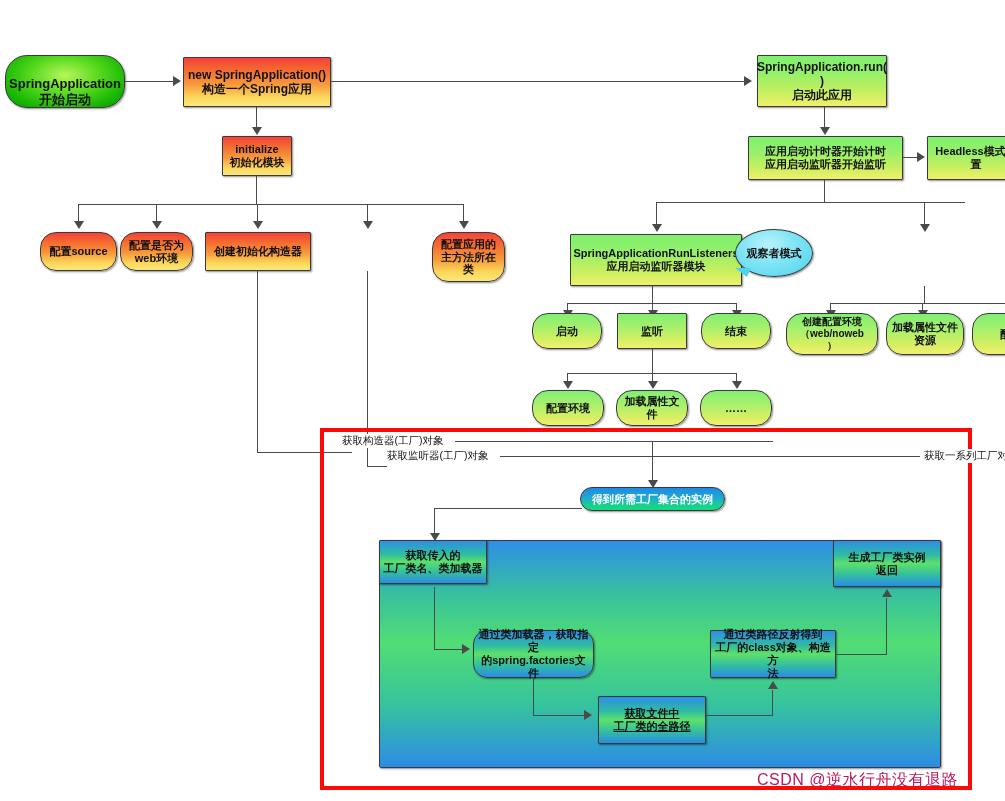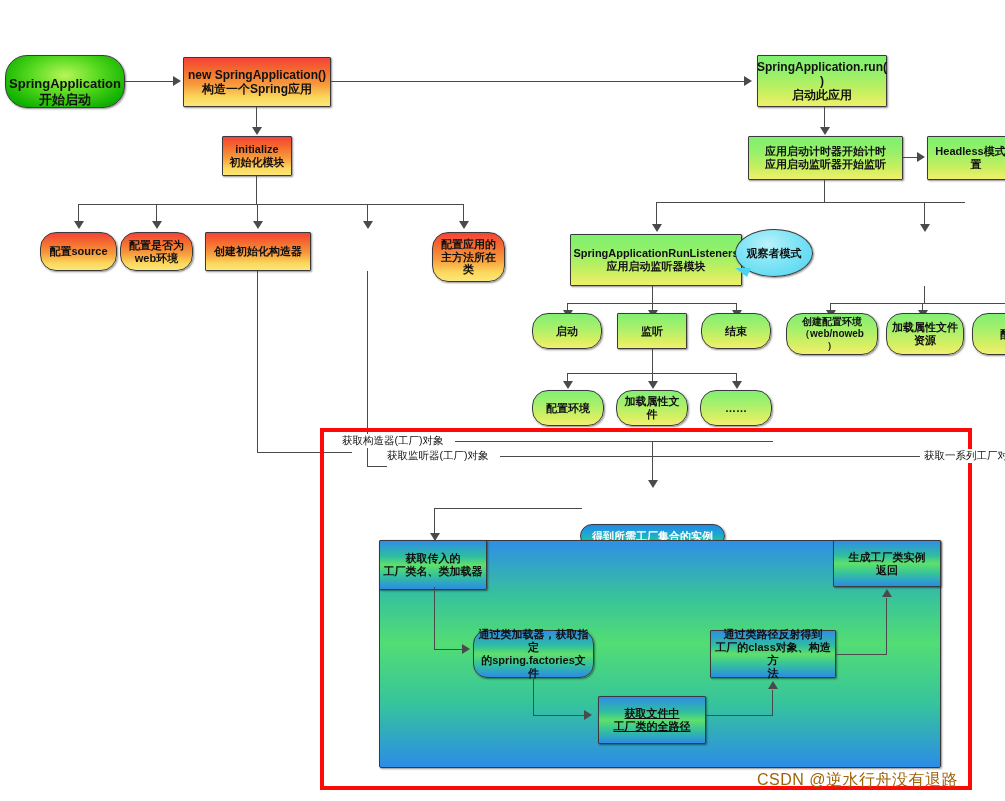--- a/index.html
+++ b/index.html
@@ -36,21 +36,21 @@
   .arw-r{border-top:5px solid transparent;border-bottom:5px solid transparent;border-left:8px solid #4a4a4a;}
   .arw-u{border-left:5px solid transparent;border-right:5px solid transparent;border-bottom:8px solid #4a4a4a;}
 
   .edge-label{position:absolute;font-size:10.5px;color:#111;background:#fff;padding:0 2px;white-space:nowrap;}
 
   #redbox{position:absolute;border:4px solid #fb0a07;box-sizing:border-box;background:transparent;}
 
   .bubble-tail{position:absolute;width:0;height:0;border-top:9px solid #4cd3ef;
                border-left:12px solid transparent;border-right:4px solid transparent;}
 
-  #watermark{position:absolute;font-size:16px;color:#a16207;white-space:nowrap;letter-spacing:.5px;}
+  #watermark{position:absolute;font-size:16px;color:#be185d;white-space:nowrap;letter-spacing:.5px;}
 </style>
 </head>
 <body>
 
 <div id="canvas">
 
   <div class="node r-pill g-start fs13" style="left:5px;top:55px;width:120px;height:53px;align-items:flex-end;">
     <span class="t">SpringApplication
 开始启动</span>
   </div>
@@ -212,32 +212,32 @@
   <div class="ln lnh" style="left:455px;top:441px;width:318px;"></div>
 
   <div class="edge-label" style="left:385px;top:449px;">获取监听器(工厂)对象</div>
   <div class="ln lnh" style="left:500px;top:456px;width:420px;"></div>
 
   <div class="edge-label" style="left:922px;top:449px;">获取一系列工厂对象</div>
 
   <div class="ln lnv" style="left:652px;top:441px;height:42px;"></div>
   <div class="arw arw-d" style="left:648px;top:480px;"></div>
 
-  <div class="node r-pill g-blue2green fs11" style="left:580px;top:487px;width:145px;height:24px;color:#ffffff;margin-top:37px;">
+  <div class="node r-pill g-blue2green fs11" style="left:580px;top:487px;width:145px;height:24px;color:#ffffff;">
     <span class="t">得到所需工厂集合的实例</span>
   </div>
 
   <div class="ln lnh" style="left:434px;top:508px;width:148px;"></div>
   <div class="ln lnv" style="left:434px;top:508px;height:28px;"></div>
   <div class="arw arw-d" style="left:430px;top:533px;"></div>
 
   <div class="node g-bigpanel" style="left:379px;top:540px;width:562px;height:228px;border-radius:2px;"></div>
 
 
-  <div class="node r-sq g-bluepanel fs11" style="left:379px;top:540px;width:108px;height:50px;">
+  <div class="node r-sq g-bluepanel fs11" style="left:379px;top:540px;width:108px;height:44px;">
     <span class="t">获取传入的
 工厂类名、类加载器</span>
   </div>
 
   <div class="node r-sq g-bluepanel fs11" style="left:833px;top:540px;width:108px;height:47px;">
     <span class="t">生成工厂类实例
 返回</span>
   </div>
 
   <div class="node r-sq g-bluepanel fs11" style="left:473px;top:630px;width:121px;height:48px;border-radius:14px;">

